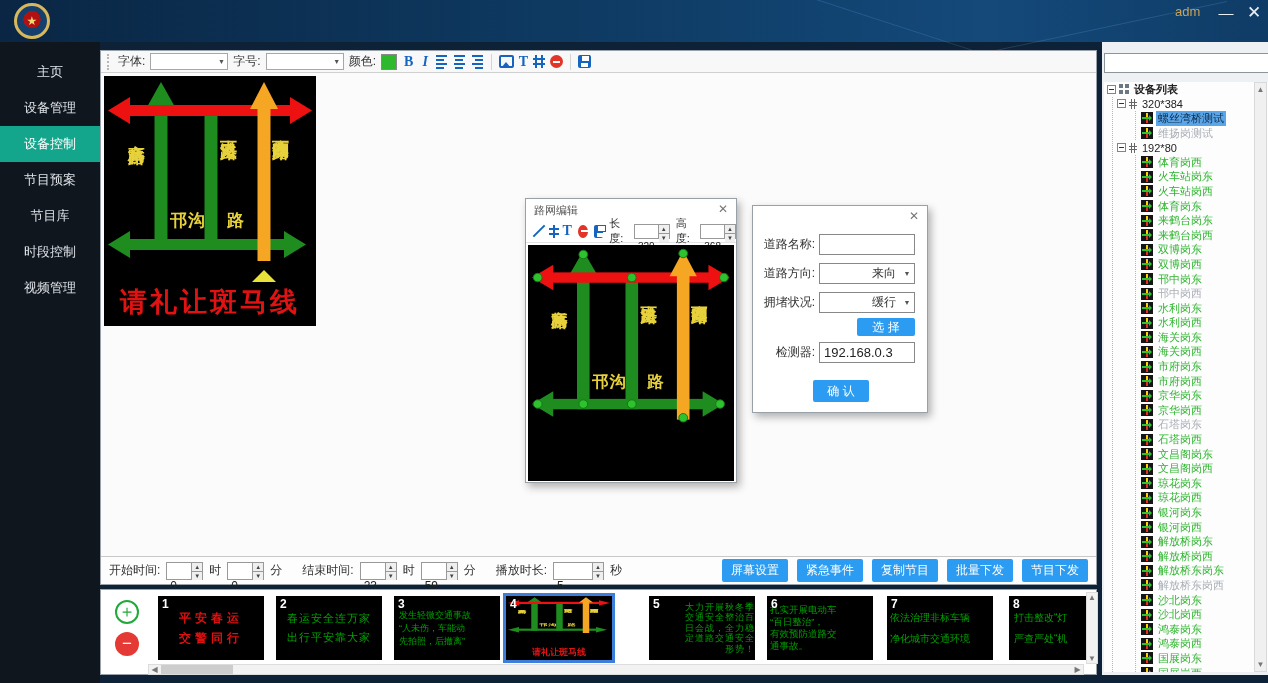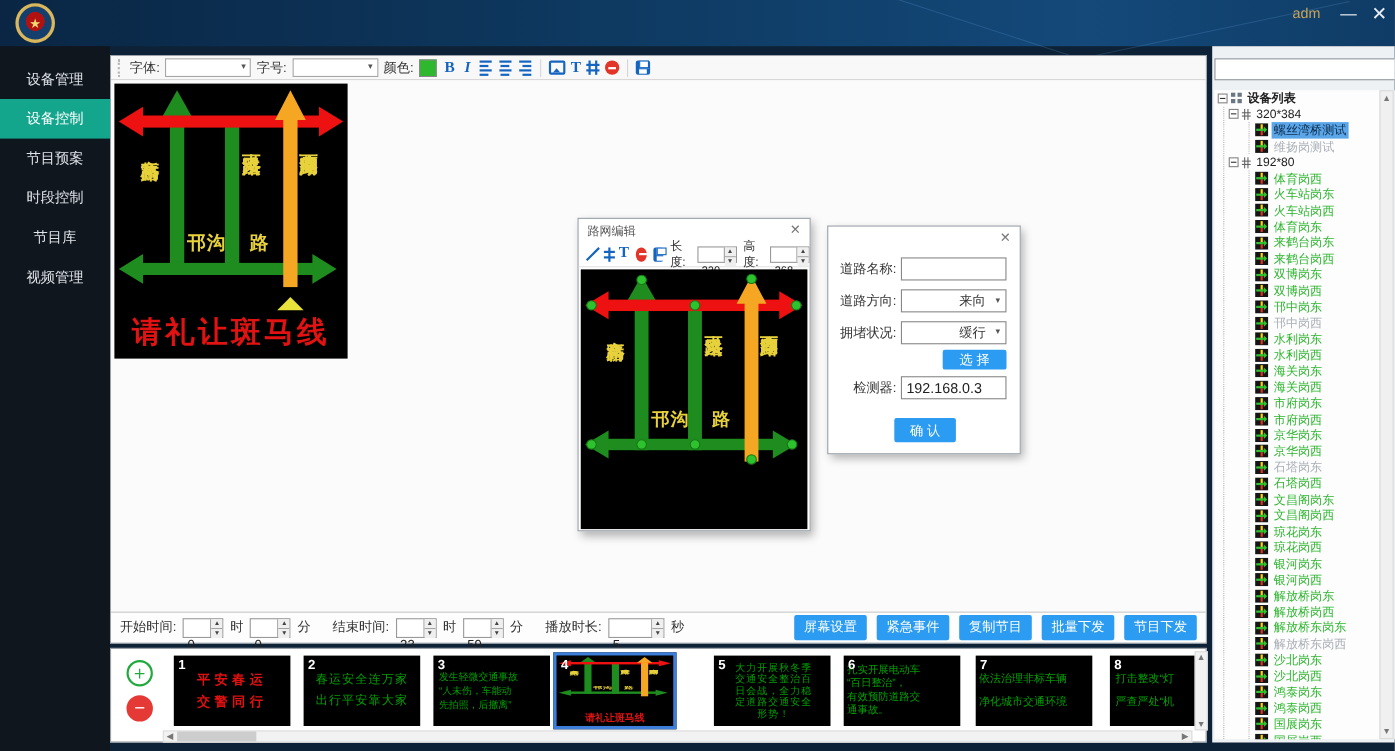--- a/index.html
+++ b/index.html
@@ -111,21 +111,21 @@
   .pm-btn { position:absolute; width:24px; height:24px; border-radius:50%; text-align:center; cursor:pointer; }
   .pm-plus { left:14px; top:10px; border:2px solid #21a93c; color:#21a93c; font-size:17px; line-height:20px; }
   .pm-minus { left:14px; top:42px; background:#e53935; color:#fff; font-size:17px; line-height:23px; }
   .thumb { position:absolute; top:6px; width:106px; height:64px; background:#000; cursor:pointer; overflow:hidden; }
   .thumb .tnum { position:absolute; top:1px; left:4px; color:#fff; font-size:12px; font-weight:bold; z-index:2; }
   .tlines { position:absolute; inset:0; display:flex; flex-direction:column; justify-content:center; text-align:center; }
   .thumb.sel { top:3px; width:112px; height:70px; border:3px solid #3d7edb; }
   .t1 div { color:#e01010; font-size:12px; font-weight:bold; letter-spacing:4px; line-height:20px; }
   .t2 div { color:#00a000; font-size:11px; line-height:19px; letter-spacing:1px; }
   .t3 div { color:#00a000; font-size:9px; line-height:13px; text-align:left; padding-left:5px; }
-  .t5 div { color:#00a000; font-size:9px; line-height:10.5px; text-align:center; padding-left:3px; letter-spacing:1px; }
+  .t5 div { color:#00a000; font-size:9px; line-height:10.5px; text-align:right; padding-left:3px; letter-spacing:1px; }
   .t6 div { color:#00a000; font-size:9.5px; line-height:12px; text-align:left; padding-left:3px; }
   .t7 div { color:#00a000; font-size:10px; line-height:21px; text-align:left; padding-left:3px; }
   .t8 div { color:#00a000; font-size:10px; line-height:21px; text-align:left; padding-left:5px; }
   .thumb-msg { position:absolute; left:0; bottom:1px; width:100%; text-align:center; color:#e01212; font-size:9px; font-weight:bold; }
   .hsb { position:absolute; left:47px; top:74px; width:936px; height:11px; background:#f2f2f2; border:1px solid #dcdcdc;
          display:flex; align-items:center; }
   .hsb .arr, .vsb .arr { color:#777; font-size:8px; width:11px; text-align:center; line-height:9px; cursor:pointer; }
   .hsb-thumb { width:72px; height:9px; background:#cdcdcd; margin-left:1px; }
   .vsb { position:absolute; left:985px; top:2px; width:12px; height:72px; background:#f2f2f2; border:1px solid #dcdcdc; }
   .vsb .arr { display:block; width:10px; }
@@ -169,39 +169,42 @@
   <div class="badge">
       <span>★</span>
     </div>
   <div class="hdr-user">adm</div>
   <div class="win-btn" style="left:1215px;">—</div>
   <div class="win-btn" style="left:1243px;font-size:17px;">✕</div>
 </div>
 
 <div class="sidebar">
 
+    <div class="side-item">
+      <span>主页</span>
+    </div>
 
     <div class="side-item">
       <span>设备管理</span>
     </div>
 
     <div class="side-item active">
       <span>设备控制</span>
     </div>
 
     <div class="side-item">
       <span>节目预案</span>
     </div>
 
     <div class="side-item">
+      <span>节目库</span>
+    </div>
+
+    <div class="side-item">
       <span>时段控制</span>
-    </div>
-
-    <div class="side-item">
-      <span>节目库</span>
     </div>
 
     <div class="side-item">
       <span>视频管理</span>
     </div>
 
   </div>
 
 <div class="main-panel">
   <div class="toolbar">

